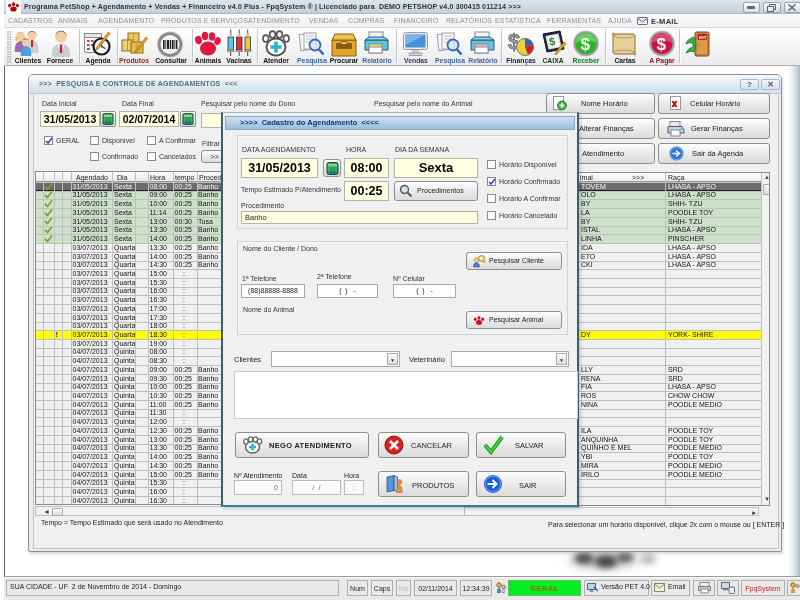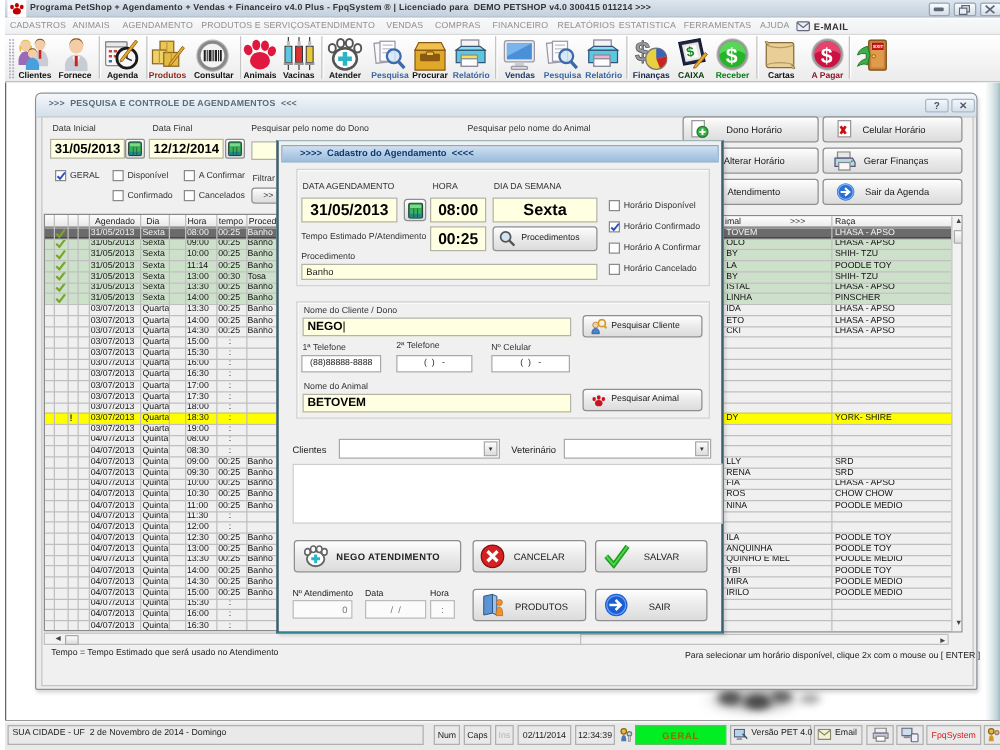--- a/index.html
+++ b/index.html
@@ -331,21 +331,21 @@
 <div class="inp" style="left:36px;top:111px;width:60px;height:16px;text-align:center;font-weight:bold;font-size:10.5px;line-height:14px;">31/05/2013</div>
 <div class="btn" style="left:96px;top:111px;width:16px;height:16px;border-radius:2px;"></div>
 <svg class="abs" style="left:98px;top:113px" width="12" height="12" viewBox="0 0 12 13">
       <rect x="0.5" y="0.5" width="11" height="12" rx="1.5" fill="#2aa04a" stroke="#23453a"></rect>
       <rect x="1.5" y="1.8" width="9" height="2.6" fill="#7ed88a"></rect>
       <rect x="1.5" y="5" width="9" height="4" fill="#3cb05c"></rect>
       <rect x="1.5" y="9.3" width="9" height="2.6" fill="#1f8a88"></rect>
       <line x1="4.5" y1="5" x2="4.5" y2="12" stroke="#23453a" stroke-width="0.6"></line>
       <line x1="7.5" y1="5" x2="7.5" y2="12" stroke="#23453a" stroke-width="0.6"></line>
     </svg>
-<div class="inp" style="left:115px;top:111px;width:60px;height:16px;text-align:center;font-weight:bold;font-size:10.5px;line-height:14px;">12/12/2014</div>
+<div class="inp" style="left:115px;top:111px;width:60px;height:16px;text-align:center;font-weight:bold;font-size:10.5px;line-height:14px;">02/07/2014</div>
 <div class="btn" style="left:176px;top:111px;width:16px;height:16px;border-radius:2px;"></div>
 <svg class="abs" style="left:178px;top:113px" width="12" height="12" viewBox="0 0 12 13">
       <rect x="0.5" y="0.5" width="11" height="12" rx="1.5" fill="#2aa04a" stroke="#23453a"></rect>
       <rect x="1.5" y="1.8" width="9" height="2.6" fill="#7ed88a"></rect>
       <rect x="1.5" y="5" width="9" height="4" fill="#3cb05c"></rect>
       <rect x="1.5" y="9.3" width="9" height="2.6" fill="#1f8a88"></rect>
       <line x1="4.5" y1="5" x2="4.5" y2="12" stroke="#23453a" stroke-width="0.6"></line>
       <line x1="7.5" y1="5" x2="7.5" y2="12" stroke="#23453a" stroke-width="0.6"></line>
     </svg>
 <div class="inp" style="left:197px;top:113px;width:170px;height:15px;"></div>
@@ -366,29 +366,29 @@
 <div class="lbl" style="left:155px;top:153px;">Cancelados</div>
 <div class="lbl" style="left:198px;top:140px;">Filtrar pelo Pro</div>
 <div class="btn" style="left:197px;top:150px;width:40px;height:13px;font-size:7px;color:#222;text-align:center;line-height:12px;">&gt;&gt; Toc</div>
 
 <div class="btn" style="left:542px;top:93px;width:109px;height:21px;"></div>
 <svg class="abs" style="left:548px;top:96px" width="15" height="15" viewBox="0 0 15 15">
       <rect x="1.5" y="0.5" width="10" height="13" fill="#fff" stroke="#999"></rect>
       <circle cx="10" cy="9.5" r="4.4" fill="#3fae49" stroke="#1f7a28"></circle>
       <path d="M10 7 L10 12 M7.5 9.5 L12.5 9.5" stroke="#fff" stroke-width="1.5"></path>
     </svg>
-<div class="btxt" style="left:577px;top:99px;">Dono Horário</div>
+<div class="btxt" style="left:577px;top:99px;">Nome Horário</div>
 <div class="btn" style="left:654px;top:93px;width:112px;height:21px;"></div>
 <svg class="abs" style="left:664px;top:96px" width="15" height="15" viewBox="0 0 15 15">
       <rect x="2.5" y="0.5" width="10" height="13" fill="#fff" stroke="#999"></rect>
       <path d="M4.5 5 L8.5 11 M8.5 5 L4.5 11" stroke="#cc1111" stroke-width="2.2"></path>
     </svg>
 <div class="btxt" style="left:686px;top:99px;">Celular Horário</div>
 <div class="btn" style="left:542px;top:118px;width:109px;height:21px;"></div>
-<div class="btxt" style="left:575px;top:124px;">Alterar Horário</div>
+<div class="btxt" style="left:575px;top:124px;">Alterar Finanças</div>
 <div class="btn" style="left:654px;top:118px;width:112px;height:21px;"></div>
 <svg class="abs" style="left:663px;top:121px" width="18" height="16" viewBox="0 0 18 16">
       <rect x="3" y="0.5" width="10" height="5" fill="#e8e8e8" stroke="#888"></rect>
       <path d="M1 5.5 L15 5.5 L17 9 L17 12 L1 12 Z" fill="#b8d8e8" stroke="#557"></path>
       <rect x="4" y="9" width="9" height="6" fill="#f8f8f8" stroke="#888"></rect>
       <circle cx="14.5" cy="8" r="0.8" fill="#3a3"></circle>
     </svg>
 <div class="btxt" style="left:687px;top:124px;">Gerar Finanças</div>
 <div class="btn" style="left:542px;top:143px;width:109px;height:21px;"></div>
 <div class="btxt" style="left:578px;top:149px;">Atendimento</div>
@@ -945,37 +945,35 @@
         <path d="M1 4 L3 6 L7 1" stroke="#2a52be" stroke-width="1.6" fill="none"></path>
       </svg>
   <div class="lbl" style="left:276px;top:65px;">Horário Confirmado</div>
   <div class="cb" style="left:264px;top:81px;"></div>
   <div class="lbl" style="left:276px;top:82px;">Horário A Confirmar</div>
   <div class="cb" style="left:264px;top:98px;"></div>
   <div class="lbl" style="left:276px;top:99px;">Horário Cancelado</div>
 
   <div class="abs" style="left:14px;top:128px;width:331px;height:94px;border:1px solid #d2d2d2;box-shadow:inset 1px 1px 0 #fbfbfb;"></div>
   <div class="lbl" style="left:20px;top:132px;">Nome do Cliente / Dono</div>
-  <div class="inp" style="left:19px;top:141px;width:215px;height:15px;font-size:9.5px;font-weight:bold;color:#000;line-height:14px;padding-left:3px;">NEGO<span style="font-weight:normal">|</span></div>
   <div class="btn" style="left:243px;top:139px;width:96px;height:18px;"></div>
   <svg class="abs" style="left:249px;top:141px" width="14" height="14" viewBox="0 0 14 14">
         <circle cx="4.5" cy="6" r="2.3" fill="#f2cda6" stroke="#a8762a" stroke-width="0.6"></circle>
         <path d="M1.5 13 Q1.5 8.8 4.5 8.8 Q7.5 8.8 7.5 13 Z" fill="#4a84c8" stroke="#2a5488" stroke-width="0.6"></path>
         <circle cx="9.5" cy="4.5" r="2.8" fill="none" stroke="#d8a020" stroke-width="1.4"></circle>
         <line x1="11.4" y1="6.6" x2="13.2" y2="8.6" stroke="#d8a020" stroke-width="1.6"></line>
       </svg>
   <div class="abs" style="left:266px;top:144px;font-size:7px;color:#222;">Pesquisar Cliente</div>
   <div class="lbl" style="left:19px;top:162px;">1ª Telefone</div>
   <div class="winp" style="left:18px;top:171px;width:64px;height:14px;font-size:7px;color:#222;text-align:center;line-height:12px;">(88)88888-8888</div>
   <div class="lbl" style="left:94px;top:160px;">2ª Telefone</div>
   <div class="winp" style="left:94px;top:171px;width:61px;height:14px;font-size:7px;color:#222;text-align:center;line-height:12px;">(&nbsp;&nbsp;)&nbsp;&nbsp;&nbsp;-</div>
   <div class="lbl" style="left:170px;top:162px;">Nº Celular</div>
   <div class="winp" style="left:170px;top:171px;width:63px;height:14px;font-size:7px;color:#222;text-align:center;line-height:12px;">(&nbsp;&nbsp;)&nbsp;&nbsp;&nbsp;-</div>
   <div class="lbl" style="left:20px;top:193px;">Nome do Animal</div>
-  <div class="inp" style="left:19px;top:202px;width:215px;height:15px;font-size:9.5px;font-weight:bold;color:#000;line-height:14px;padding-left:3px;">BETOVEM</div>
   <div class="btn" style="left:243px;top:198px;width:96px;height:18px;"></div>
   <svg class="abs" style="left:250px;top:202px" width="12" height="11" viewBox="0 0 12 11">
         <ellipse cx="6" cy="7.5" rx="3" ry="2.5" fill="#cc1122"></ellipse>
         <ellipse cx="2.3" cy="4.2" rx="1.4" ry="1.7" fill="#cc1122"></ellipse>
         <ellipse cx="6" cy="2.9" rx="1.5" ry="1.8" fill="#cc1122"></ellipse>
         <ellipse cx="9.7" cy="4.2" rx="1.4" ry="1.7" fill="#cc1122"></ellipse>
       </svg>
   <div class="abs" style="left:266px;top:203px;font-size:7px;color:#222;">Pesquisar Animal</div>
 
   <div class="abs" style="left:11px;top:242px;font-size:7.5px;color:#222;">Clientes</div>

